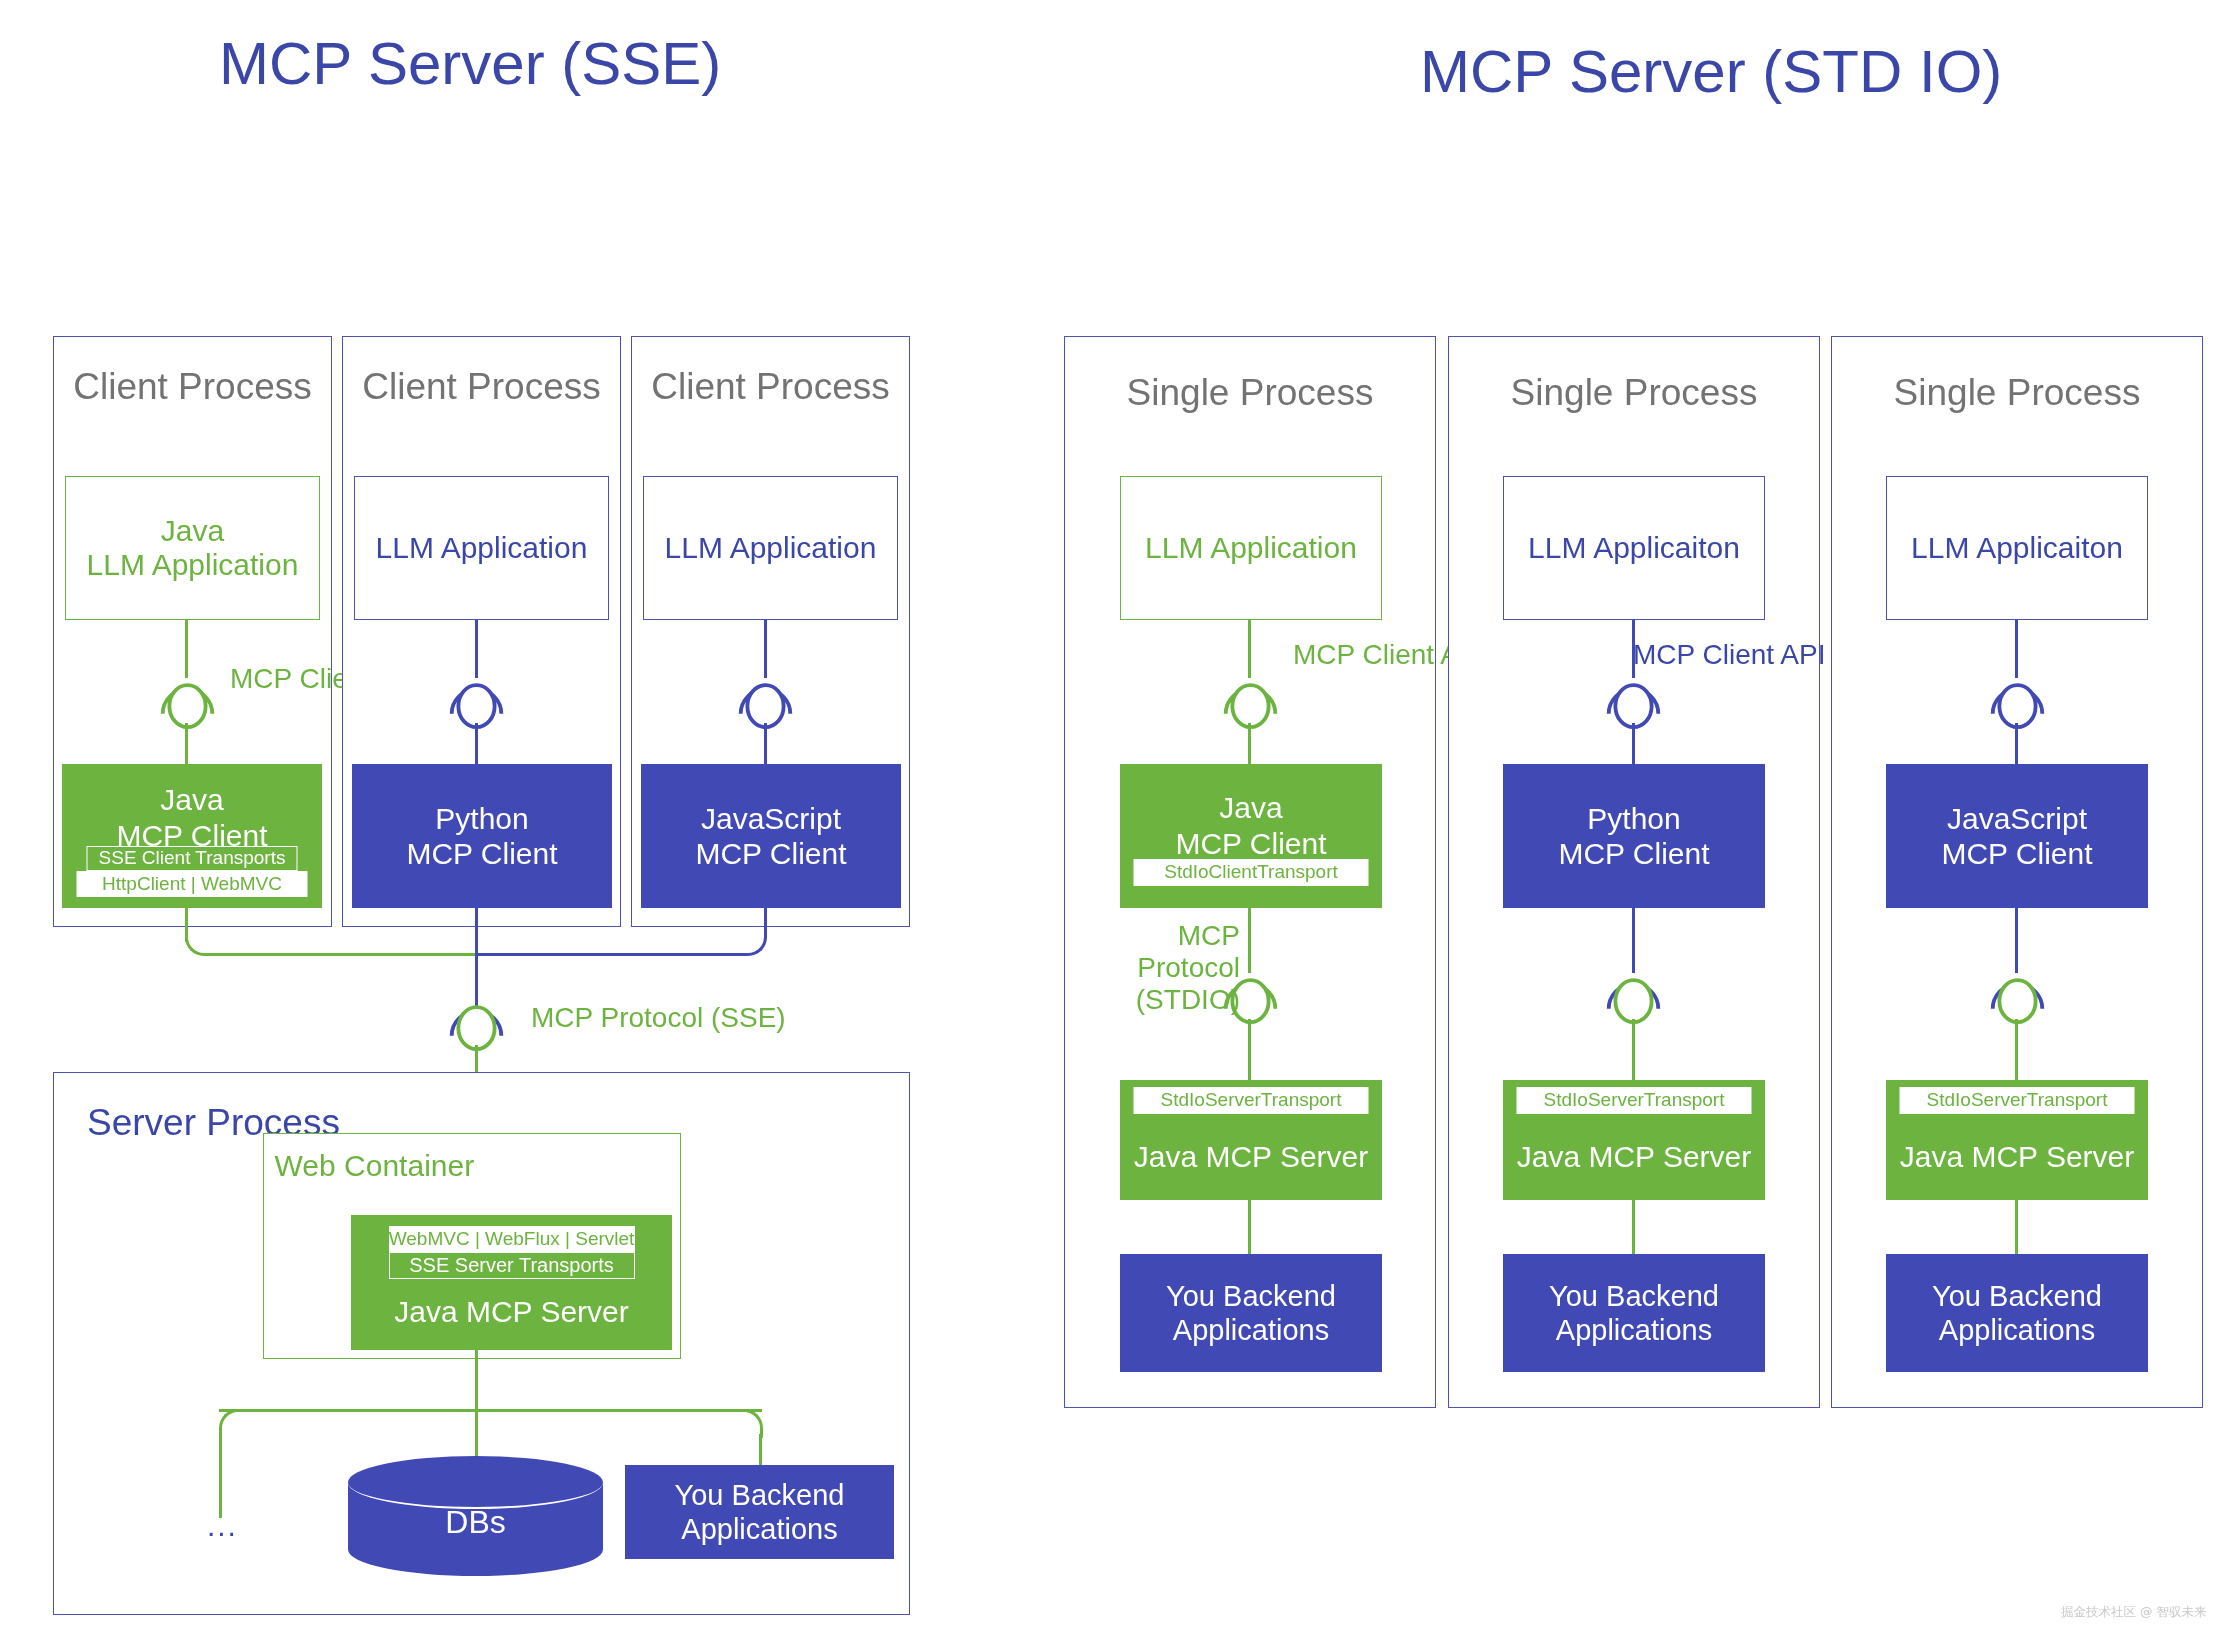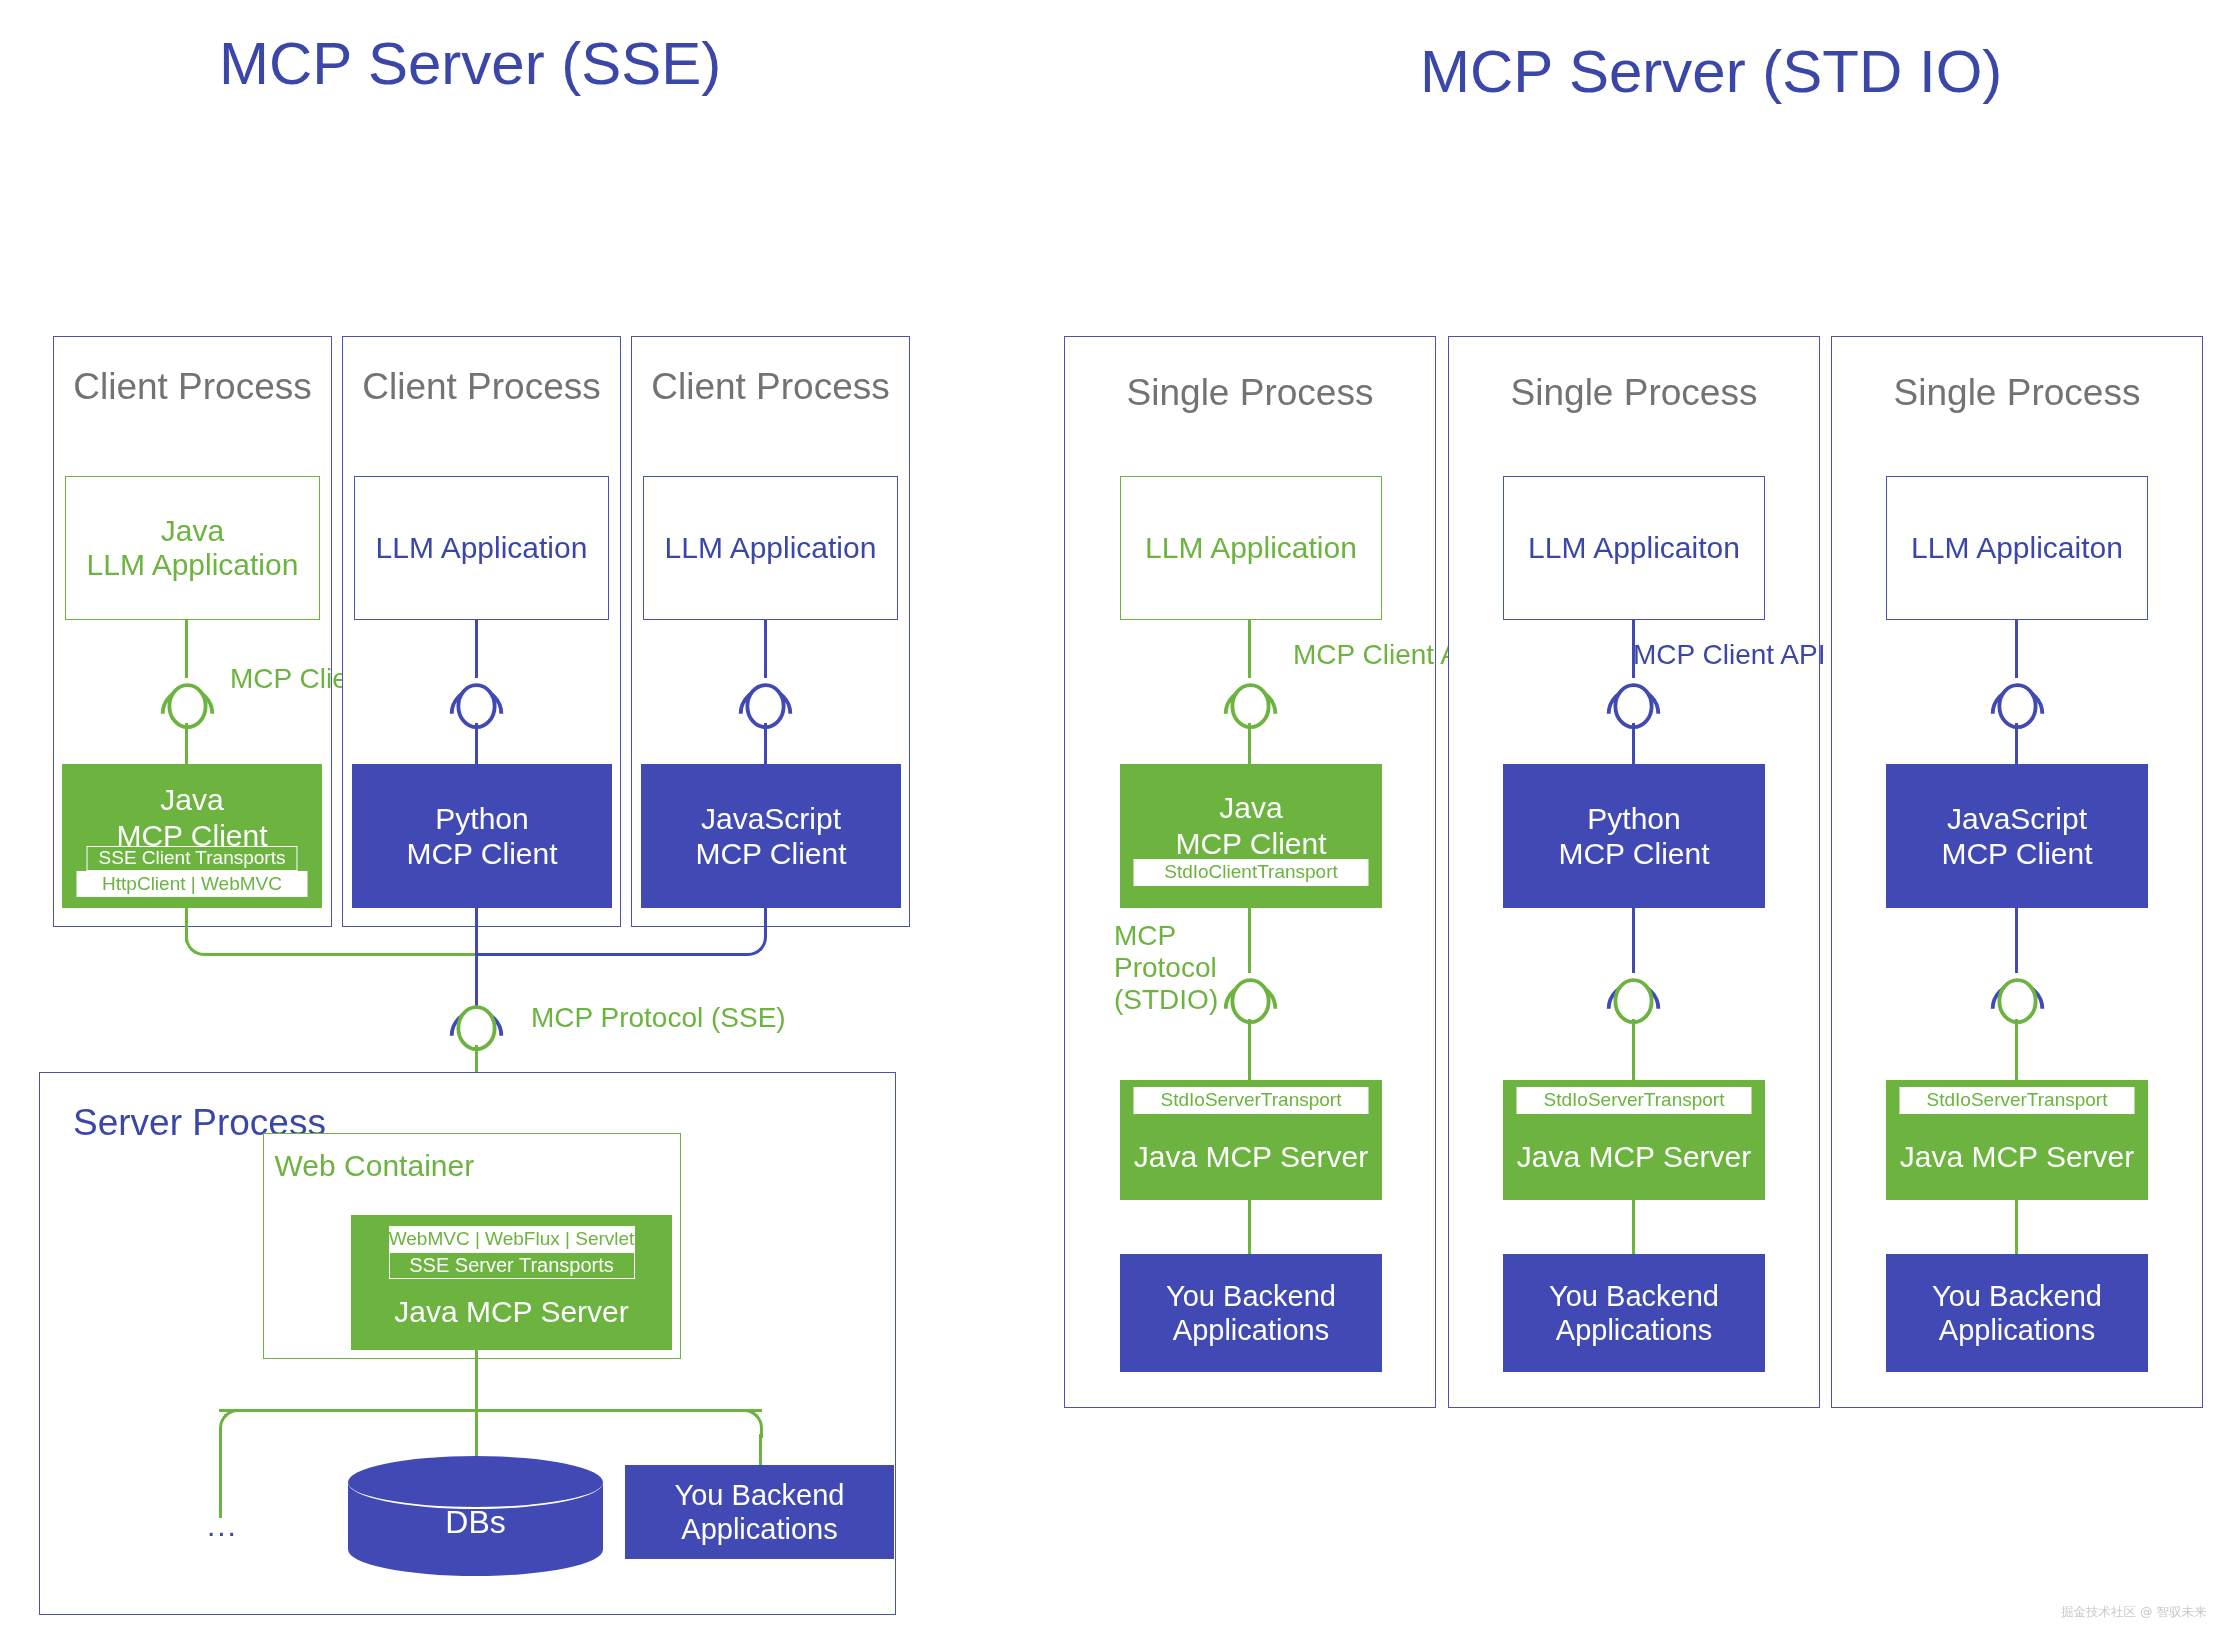--- a/index.html
+++ b/index.html
@@ -176,21 +176,21 @@
 
 <div class="socket-wrap" style="left:443px;top:990px;width:67px;height:62px;">
   <svg width="67" height="62" viewBox="0 0 140 130">
     <path d="M 18 96 A 52 52 0 0 1 122 96" fill="none" stroke="#4149B5" stroke-width="8"></path>
     <ellipse cx="70" cy="80" rx="38" ry="44" fill="#ffffff" stroke="#6CB33F" stroke-width="8"></ellipse>
   </svg>
 </div>
 <div class="vline" style="left:475px;top:1045px;height:41px;"></div>
 <div class="conn-label green" style="left:531px;top:1002px;">MCP Protocol (SSE)</div>
 
-<div class="proc-frame" style="left:39px;top:1072px;width:857px;height:543px;">
+<div class="proc-frame" style="left:53px;top:1072px;width:857px;height:543px;">
   <div style="position:absolute;left:33px;top:29px;color:#3A47A8;font-size:37px;white-space:nowrap;">Server Process</div>
 </div>
 
 <div class="obox green" style="left:263px;top:1133px;width:418px;height:226px;display:block;">
   <div style="position:absolute;left:10.6px;top:15.4px;color:#6CB33F;font-size:30px;white-space:nowrap;">Web Container</div>
 </div>
 
 <div class="fbox green" style="left:351px;top:1215px;width:321px;height:135px;">
   <div class="stripe white-bg" style="top:10.6px;width:246px;height:27px;font-size:19px;">WebMVC | WebFlux | Servlet</div>
   <div class="stripe outline" style="top:37px;width:246px;height:27px;font-size:20px;">SSE Server Transports</div>
@@ -248,21 +248,21 @@
 </div>
 
 <div class="vline" style="left:1248px;top:908px;height:65px;"></div>
 <div class="socket-wrap" style="left:1217px;top:963px;width:67px;height:62px;">
   <svg width="67" height="62" viewBox="0 0 140 130">
     <path d="M 18 96 A 52 52 0 0 1 122 96" fill="none" stroke="#6CB33F" stroke-width="8"></path>
     <ellipse cx="70" cy="80" rx="38" ry="44" fill="#ffffff" stroke="#6CB33F" stroke-width="8"></ellipse>
   </svg>
 </div>
 <div class="vline" style="left:1248px;top:1019px;height:62px;"></div>
-<div class="conn-label green" style="left:1114px;top:920px;text-align:left;width:159px;">MCP Protocol
+<div class="conn-label green" style="left:1081px;top:920px;text-align:right;width:159px;">MCP Protocol
 (STDIO)</div>
 
 <div class="fbox green" style="left:1120px;top:1080px;width:262px;height:120px;">
   <div class="stripe white-bg" style="top:6.7px;width:235px;height:27px;font-size:19px;">StdIoServerTransport</div>
   <div class="ttl" style="margin-top:34px;">Java MCP Server</div>
 </div>
 <div class="vline" style="left:1248px;top:1200px;height:58px;"></div>
 <div class="fbox blue" style="left:1120px;top:1254px;width:262px;height:118px;">
   <div class="ttl" style="font-size:29px;">You Backend
 Applications</div>

